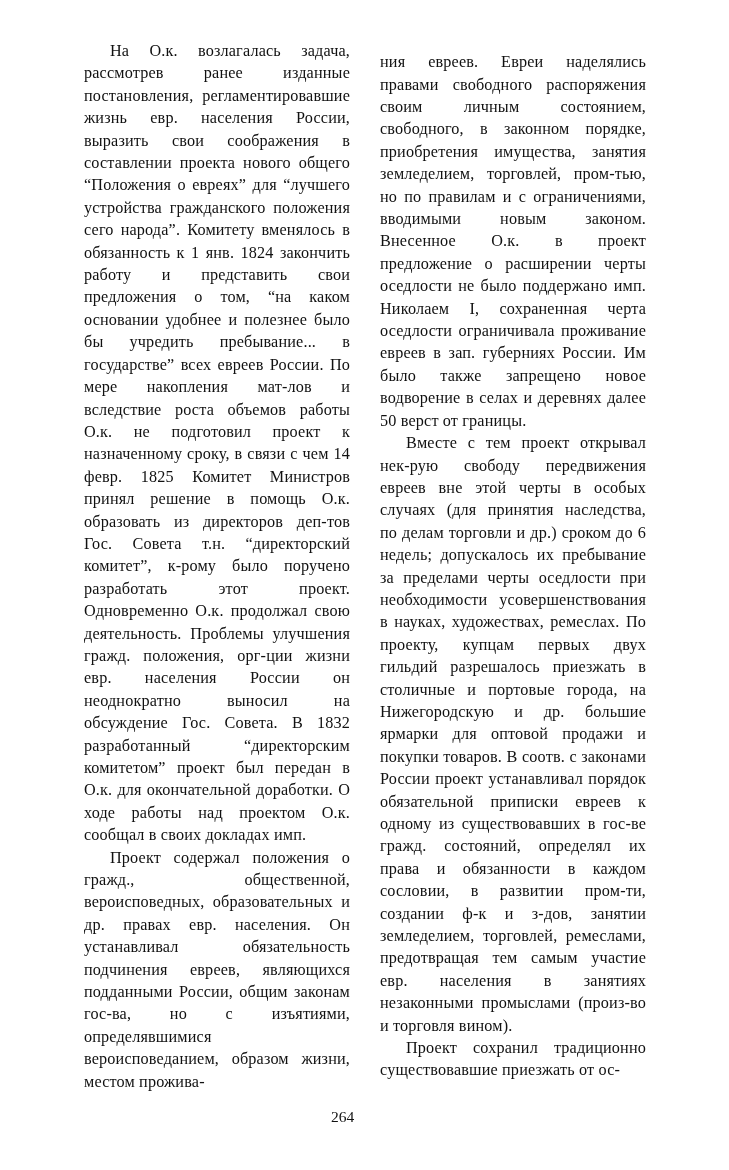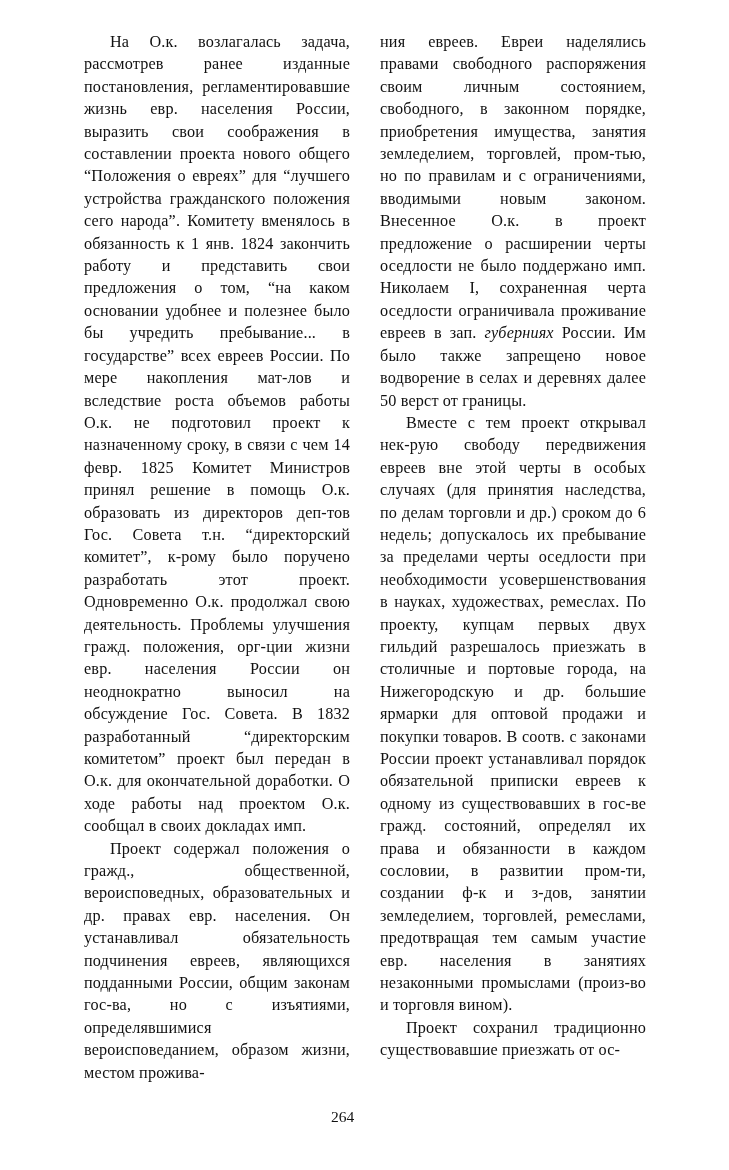--- a/index.html
+++ b/index.html
@@ -18,44 +18,44 @@
   .page {
     position: absolute;
     left: 0; top: 0;
     width: 729px;
     height: 1170px;
     background: #ffffff;
   }
   .columns {
     position: absolute;
     left: 84px;
-    top: 31px;
+    top: 40px;
     width: 562px;
     display: flex;
     flex-direction: row;
     justify-content: space-between;
     gap: 30px;
+    align-items: center;
   }
   .col {
     width: 266px;
   }
   p {
     margin: 0;
     text-align: justify;
     text-justify: inter-word;
     font-size: 16.2px;
     line-height: 22.4px;
     letter-spacing: 0.01em;
     hyphens: manual;
   }
   p.indent {
     text-indent: 26px;
   }
   .italic {
-    font-style: italic;
   }
   .folio {
     position: absolute;
     left: 0;
     top: 1108px;
     width: 685px;
     text-align: center;
     font-size: 15.5px;
     font-family: "Liberation Serif", "DejaVu Serif", serif;
     color: #111111;

